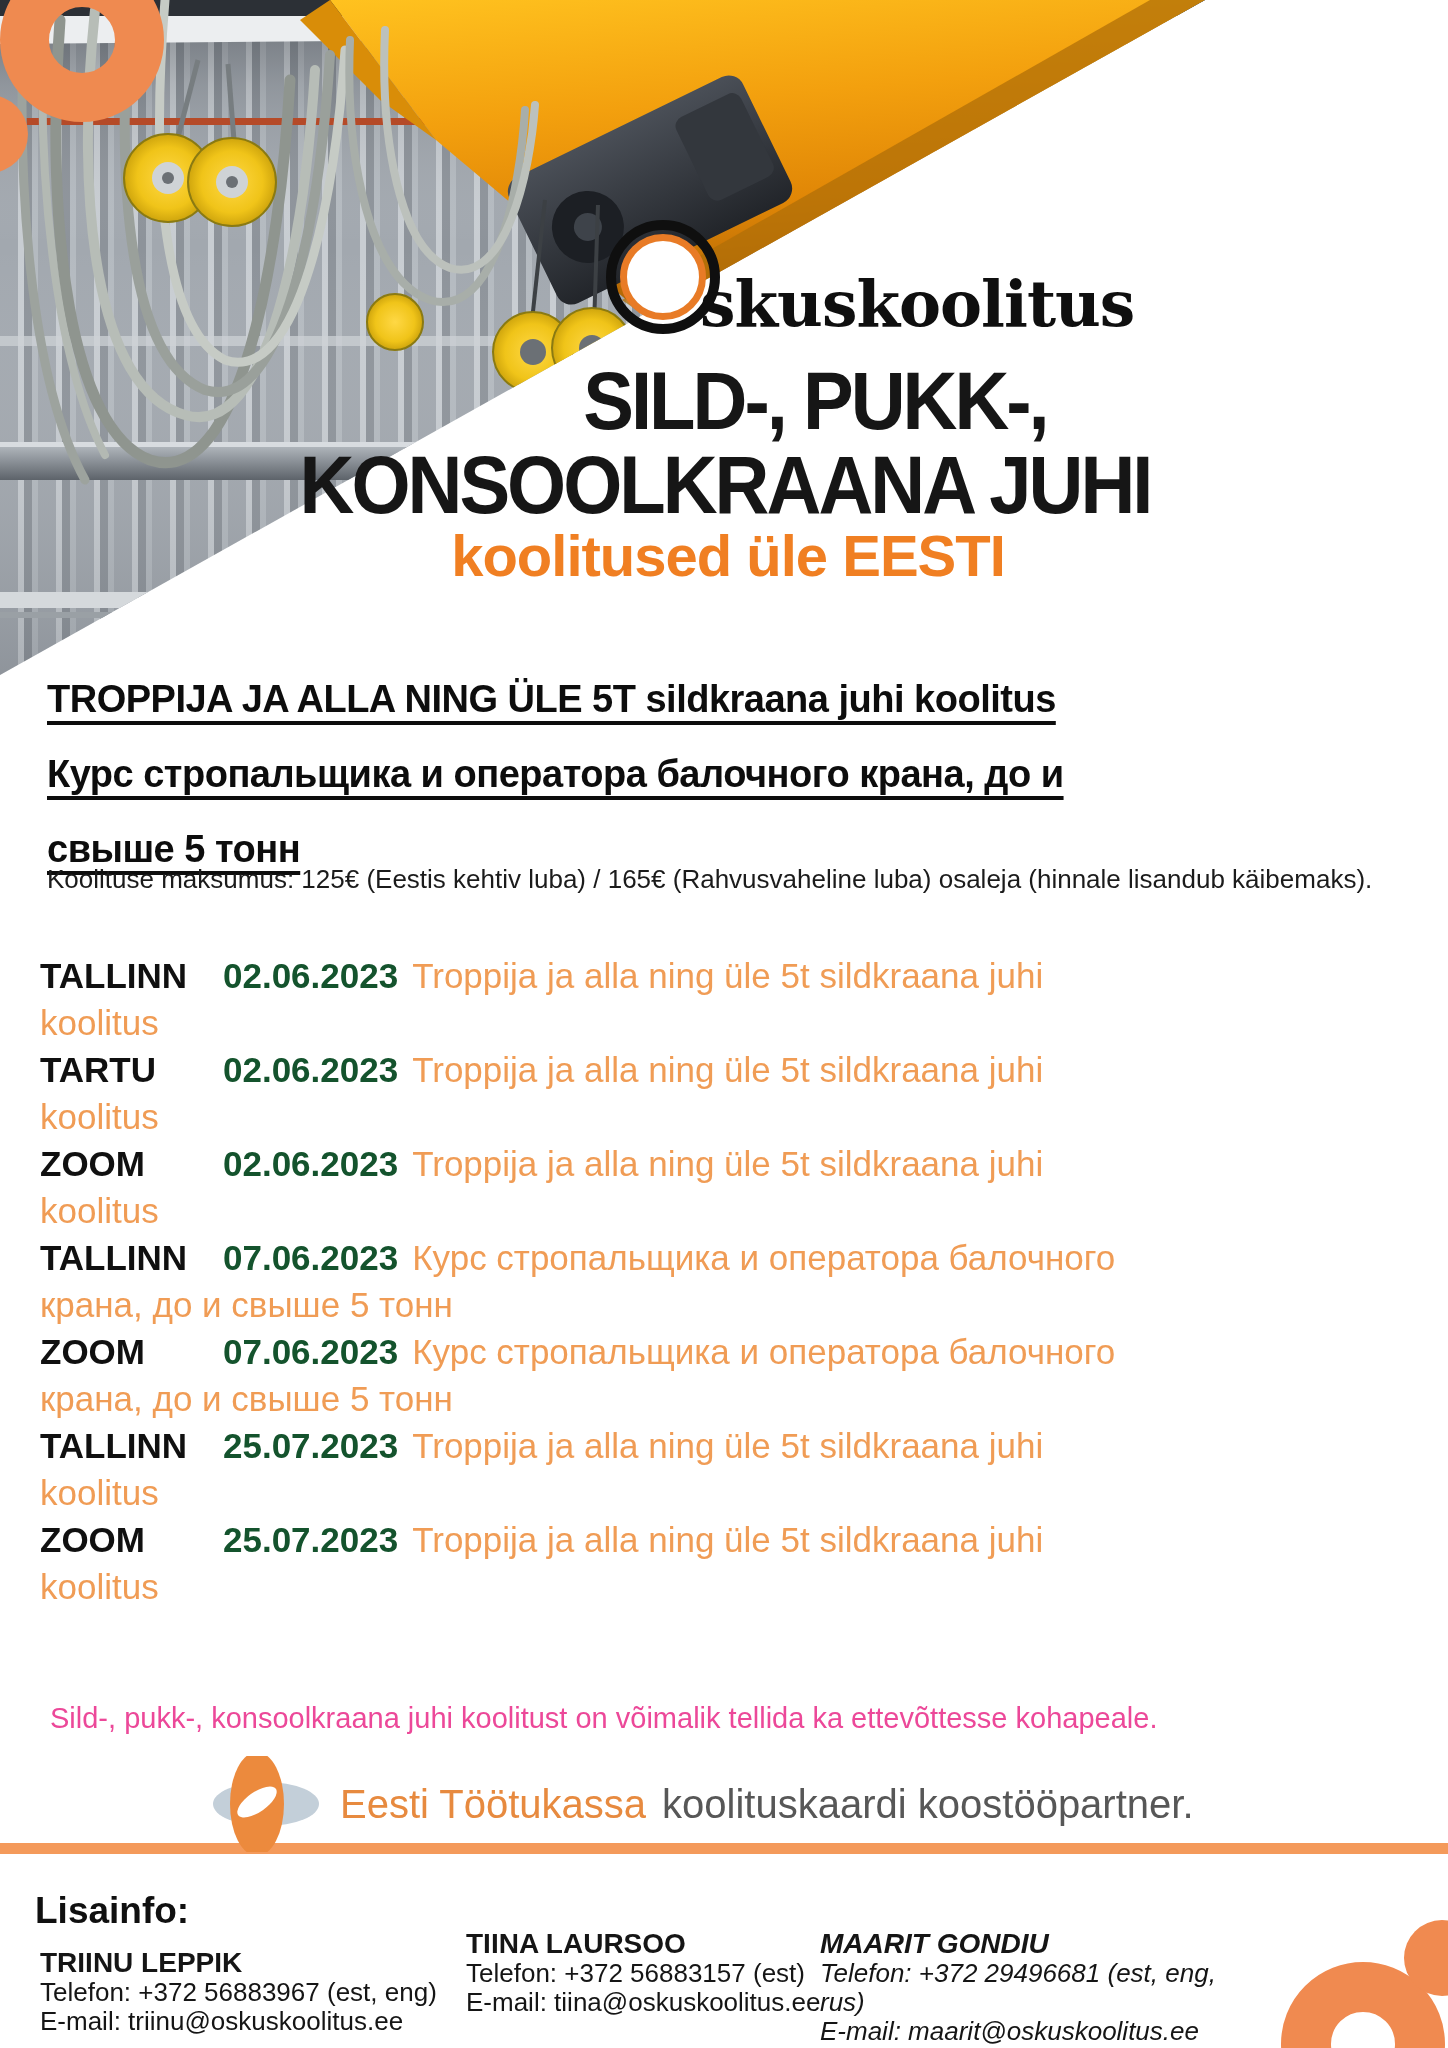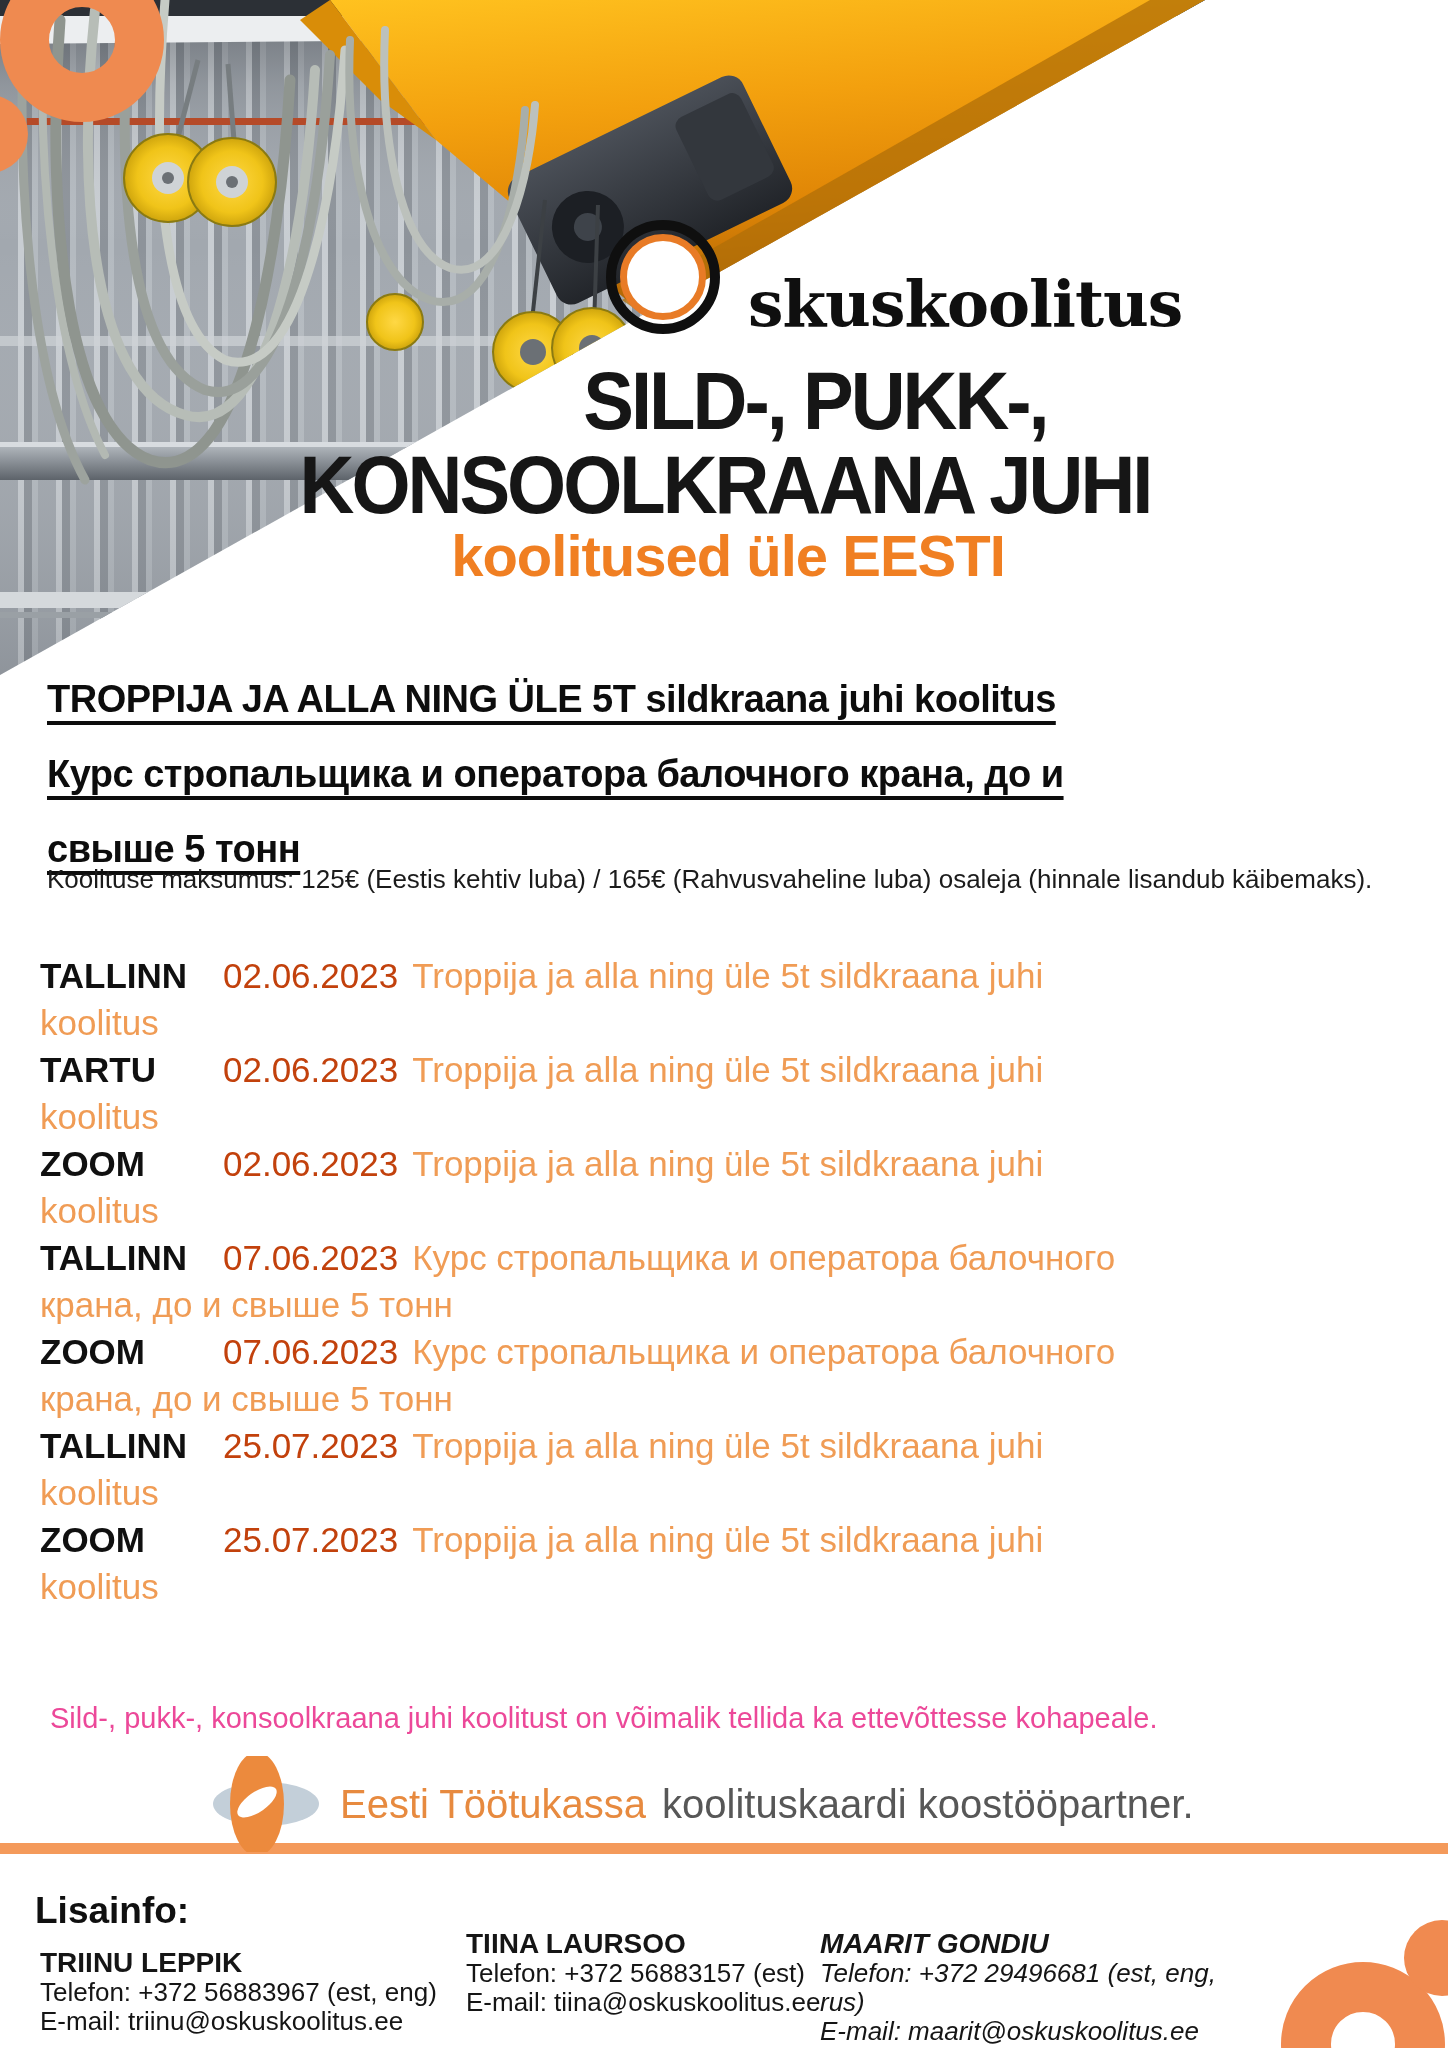--- a/index.html
+++ b/index.html
@@ -18,21 +18,21 @@
   .tl-blob{left:-50px;top:95px;width:78px;height:78px;border-radius:50%;background:#EF8A50;z-index:3;}
   .br-ring{left:1281px;top:1962px;width:164px;height:164px;border-radius:50%;
            border:50px solid #F08A50;box-sizing:border-box;z-index:3;}
   .br-dot{left:1404px;top:1920px;width:76px;height:76px;border-radius:50%;background:#F08A50;z-index:3;}
 
   
   .logo-ring{left:606px;top:220px;width:114px;height:114px;border-radius:50%;
              border:10px solid #0f0f0f;box-sizing:border-box;z-index:5;}
   .logo-ring-inner{position:absolute;left:4px;top:4px;width:86px;height:86px;border-radius:50%;
              border:7px solid #E87B26;box-sizing:border-box;background:#ffffff;}
-  .logo-text{left:748px;top:273px;font-family:"DejaVu Serif", serif;font-weight:700;
+  .logo-text{left:700px;top:273px;font-family:"DejaVu Serif", serif;font-weight:700;
              font-size:63px;line-height:1;color:#0f0f0f;letter-spacing:-1px;z-index:5;}
 
   
   .title-line{width:950px;text-align:center;color:#161616;font-weight:900;
               font-size:76px;line-height:1;letter-spacing:-3px;z-index:5;transform:scaleY(1.08);
               transform-origin:top center;}
   .title1{left:340px;top:360px;}
   .title2{left:250px;top:444px;}
   .subtitle{left:258px;top:524px;width:940px;text-align:center;color:#F07F22;font-weight:700;
             font-size:58px;line-height:1.1;letter-spacing:-1px;z-index:5;}
@@ -40,21 +40,21 @@
   
   .heading{left:47px;top:662px;width:1040px;z-index:5;color:#0d0d0d;
            font-size:38px;font-weight:800;line-height:75px;letter-spacing:-0.5px;}
   .heading span{text-decoration:underline;text-decoration-thickness:4px;text-underline-offset:9px;}
 
   .price{left:47px;top:864px;width:1390px;font-size:26px;color:#1b1b1b;z-index:5;}
 
   
   .schedule{left:40px;top:952px;width:1120px;z-index:5;font-size:35px;line-height:47px;}
   .srow .city{display:inline-block;width:183px;font-weight:800;color:#101010;}
-  .srow .date{font-weight:400;color:#c2410c;padding-right:14px;}
+  .srow .date{font-weight:700;color:#14532d;padding-right:14px;}
   .srow .ctext{font-weight:400;color:#F09C55;}
 
   
   .onsite{left:50px;top:1702px;width:1348px;text-align:left;font-size:29px;color:#ec4899;z-index:5;}
   .partner-row{left:210px;top:1756px;height:96px;display:flex;align-items:center;z-index:4;}
   .partner-name{color:#E78A3F;font-size:40px;margin-left:18px;}
   .partner-suffix{color:#575757;font-size:40px;margin-left:16px;}
   .orange-bar{left:0;top:1843px;width:1448px;height:11px;background:#F49A5B;z-index:2;}
 
   

